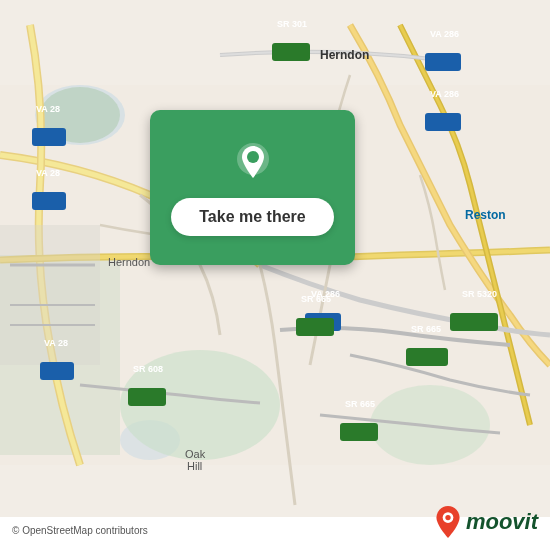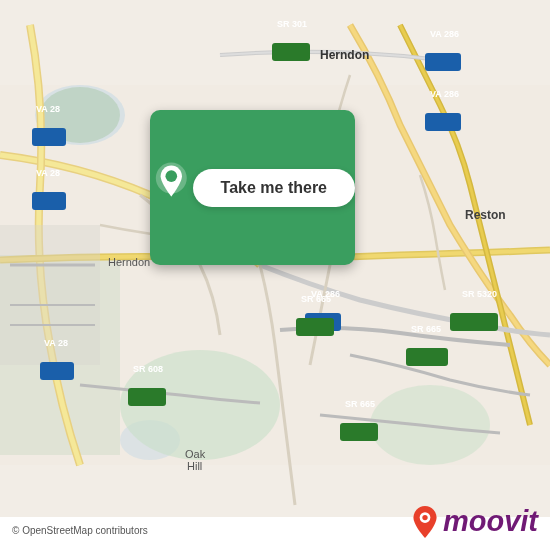--- a/index.html
+++ b/index.html
@@ -31,21 +31,21 @@
     
     .location-card {
       position: absolute;
       top: 110px;
       left: 150px;
       width: 205px;
       height: 155px;
       background: #3a9e5f;
       border-radius: 10px;
       display: flex;
-      flex-direction: row;
+      flex-direction: column;
       align-items: center;
       justify-content: center;
       box-shadow: 0 4px 12px rgba(0,0,0,0.3);
       cursor: pointer;
     }
 
     .pin-icon {
       width: 44px;
       height: 44px;
       margin-bottom: 14px;
@@ -100,23 +100,23 @@
       align-items: center;
       gap: 4px;
     }
 
     .moovit-pin {
       width: 28px;
       height: 32px;
     }
 
     .moovit-text {
-      font-size: 29px;
+      font-size: 22px;
       font-weight: 700;
-      color: #701a75;
+      color: #14532d;
       font-style: italic;
       text-align: right;
     }
 
     
     .road-label {
       position: absolute;
       font-size: 10px;
       color: #333;
       font-weight: 500;
@@ -203,21 +203,21 @@
   <div class="road-label" style="left:36px;top:168px;color:white;font-size:9px;font-weight:bold;">VA 28</div>
   <div class="road-label" style="left:44px;top:338px;color:white;font-size:9px;font-weight:bold;">VA 28</div>
   <div class="road-label" style="left:277px;top:19px;color:white;font-size:9px;font-weight:bold;">SR 301</div>
   <div class="road-label" style="left:301px;top:294px;color:white;font-size:9px;font-weight:bold;">SR 665</div>
   <div class="road-label" style="left:411px;top:324px;color:white;font-size:9px;font-weight:bold;">SR 665</div>
   <div class="road-label" style="left:345px;top:399px;color:white;font-size:9px;font-weight:bold;">SR 665</div>
   <div class="road-label" style="left:133px;top:364px;color:white;font-size:9px;font-weight:bold;">SR 608</div>
   <div class="road-label" style="left:462px;top:289px;color:white;font-size:9px;font-weight:bold;">SR 5320</div>
 
   <div class="road-label" style="left:320px;top:48px;color:#333;font-size:12px;font-weight:600;">Herndon</div>
-  <div class="road-label" style="left:465px;top:208px;color:#404040;font-size:12px;font-weight:600;">Reston</div>
+  <div class="road-label" style="left:465px;top:208px;color:#0369a1;font-size:12px;font-weight:600;">Reston</div>
   <div class="road-label" style="left:108px;top:256px;color:#555;font-size:11px;font-weight:500;">Herndon</div>
   <div class="road-label" style="left:185px;top:448px;color:#555;font-size:11px;font-weight:500;">Oak</div>
   <div class="road-label" style="left:187px;top:460px;color:#555;font-size:11px;font-weight:500;">Hill</div>
 
   <div class="location-card">
 
     <svg class="pin-icon" viewBox="0 0 44 44" fill="none">
       <circle cx="22" cy="19" r="16" fill="white" opacity="0.25"></circle>
       <path d="M22 6 C16 6 11 11 11 17 C11 24 22 38 22 38 C22 38 33 24 33 17 C33 11 28 6 22 6Z" fill="white"></path>
       <circle cx="22" cy="17" r="6" fill="#3a9e5f"></circle>

